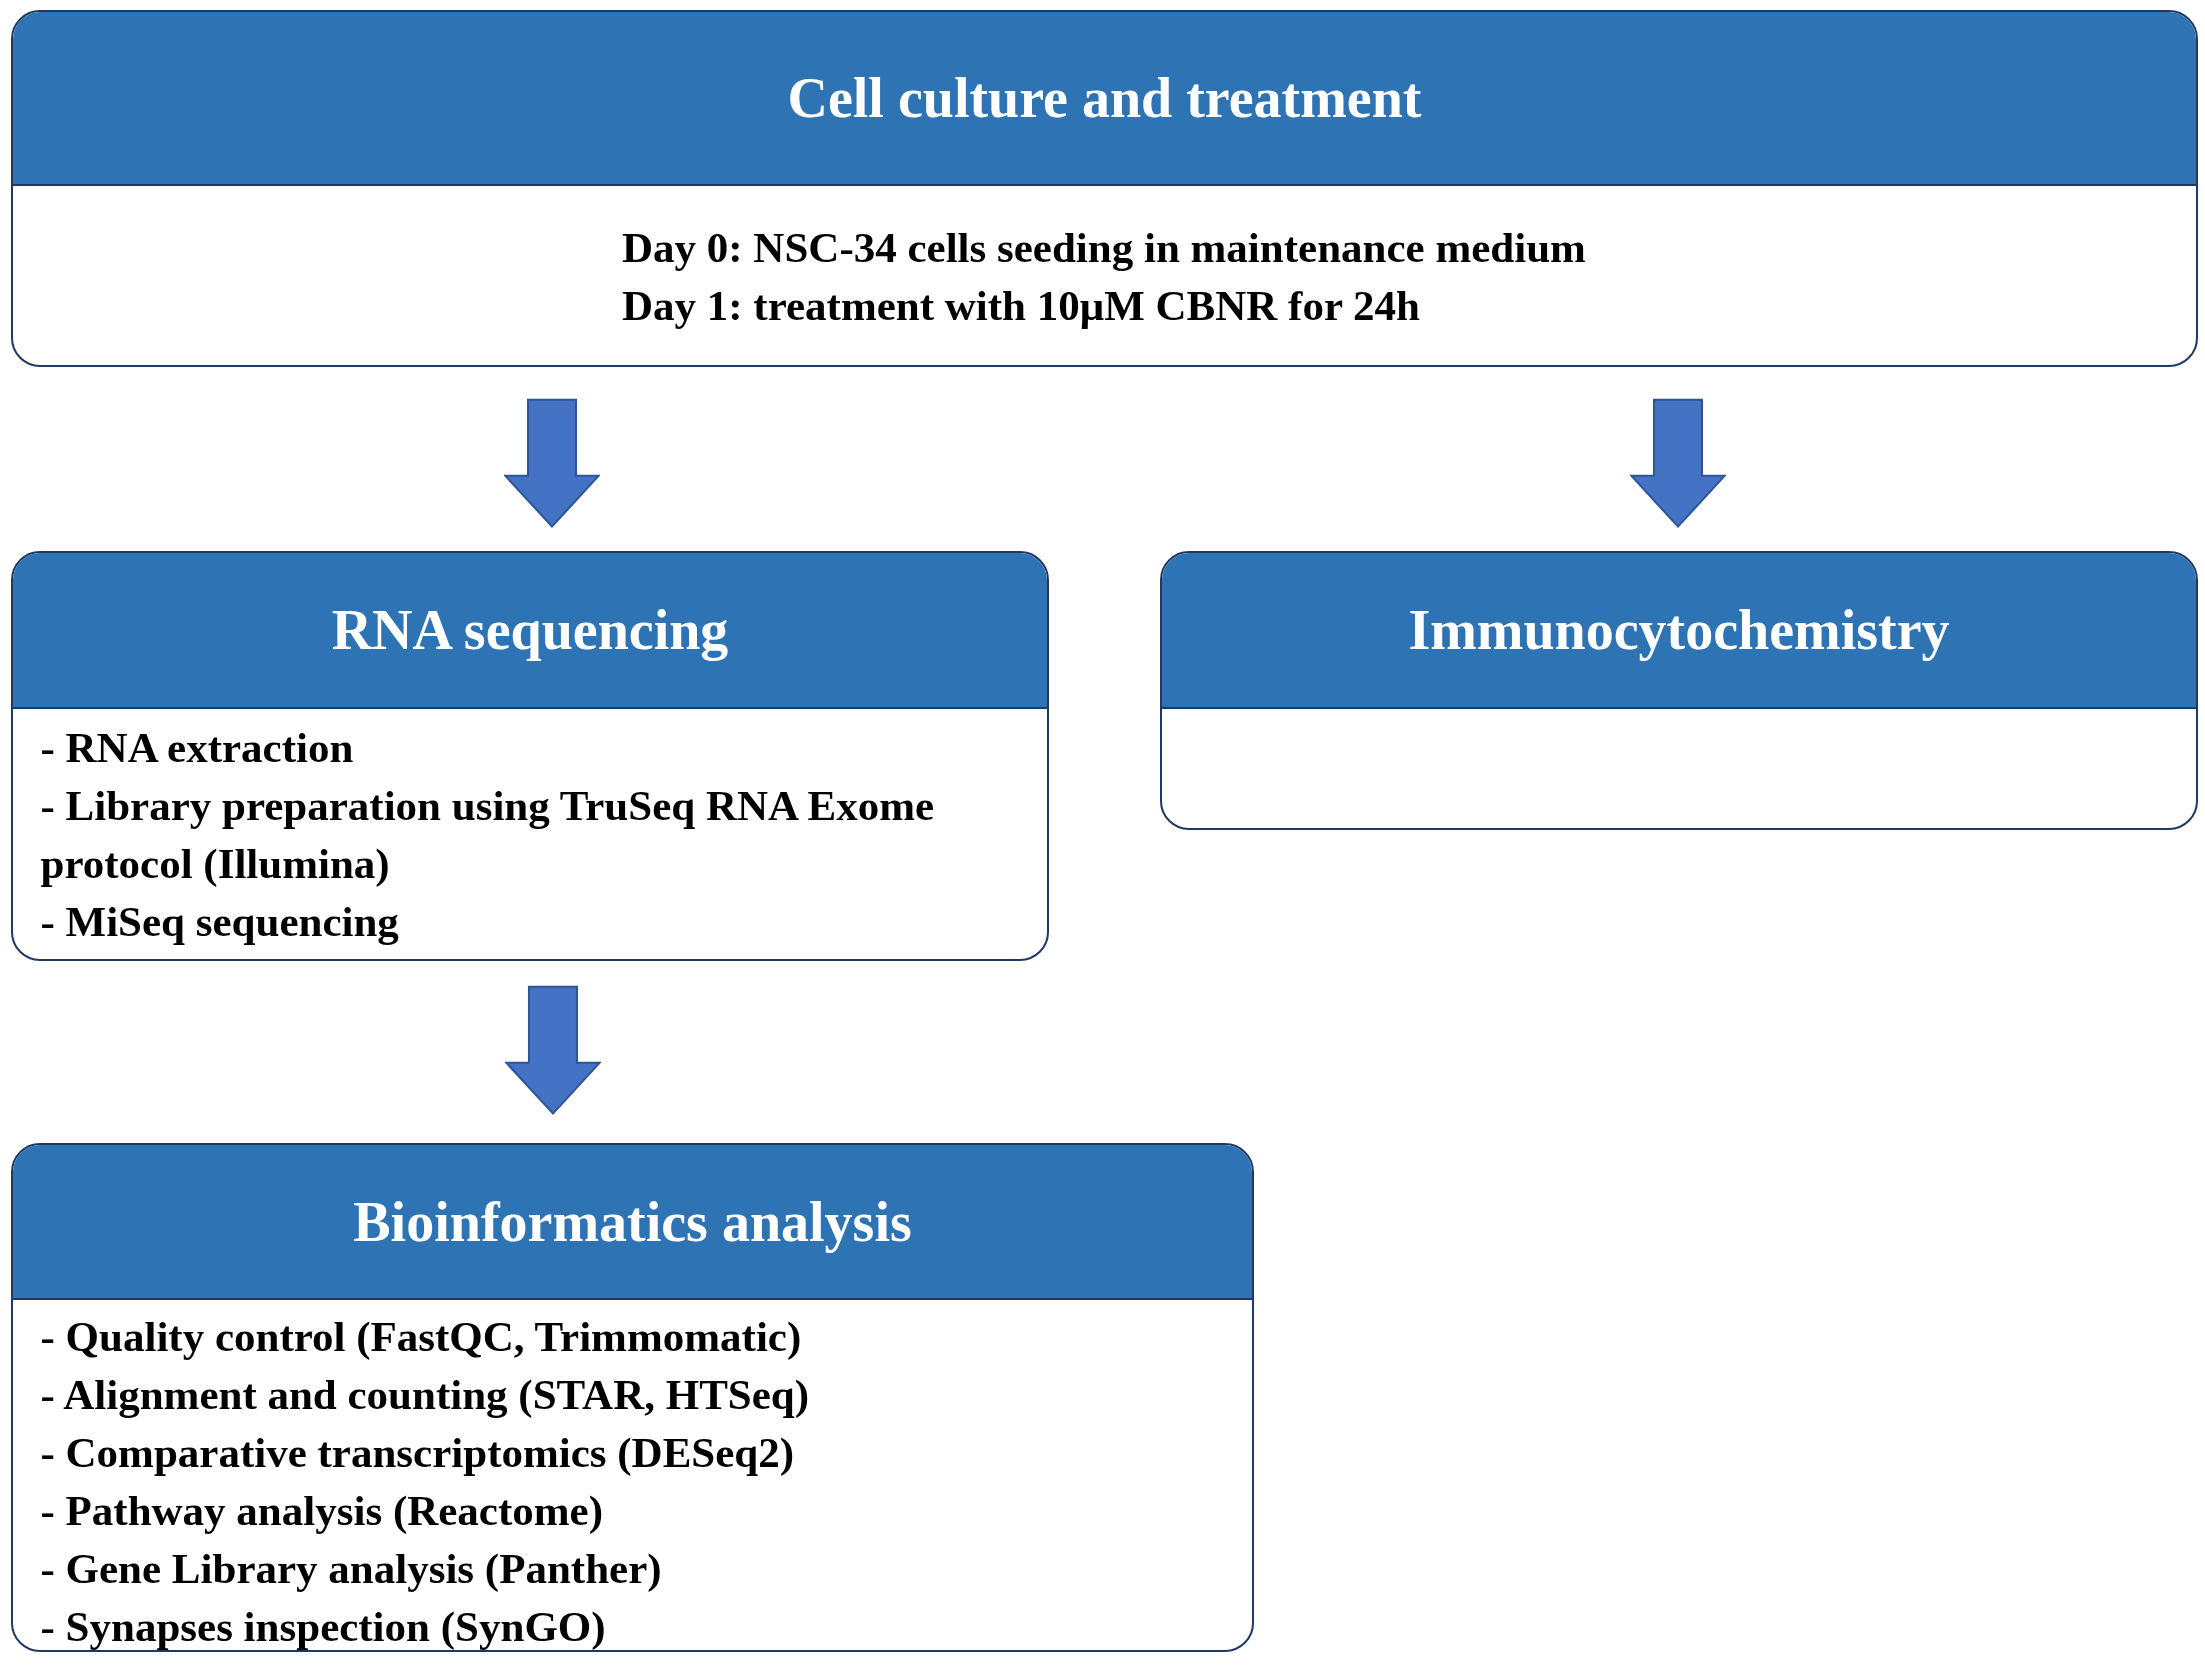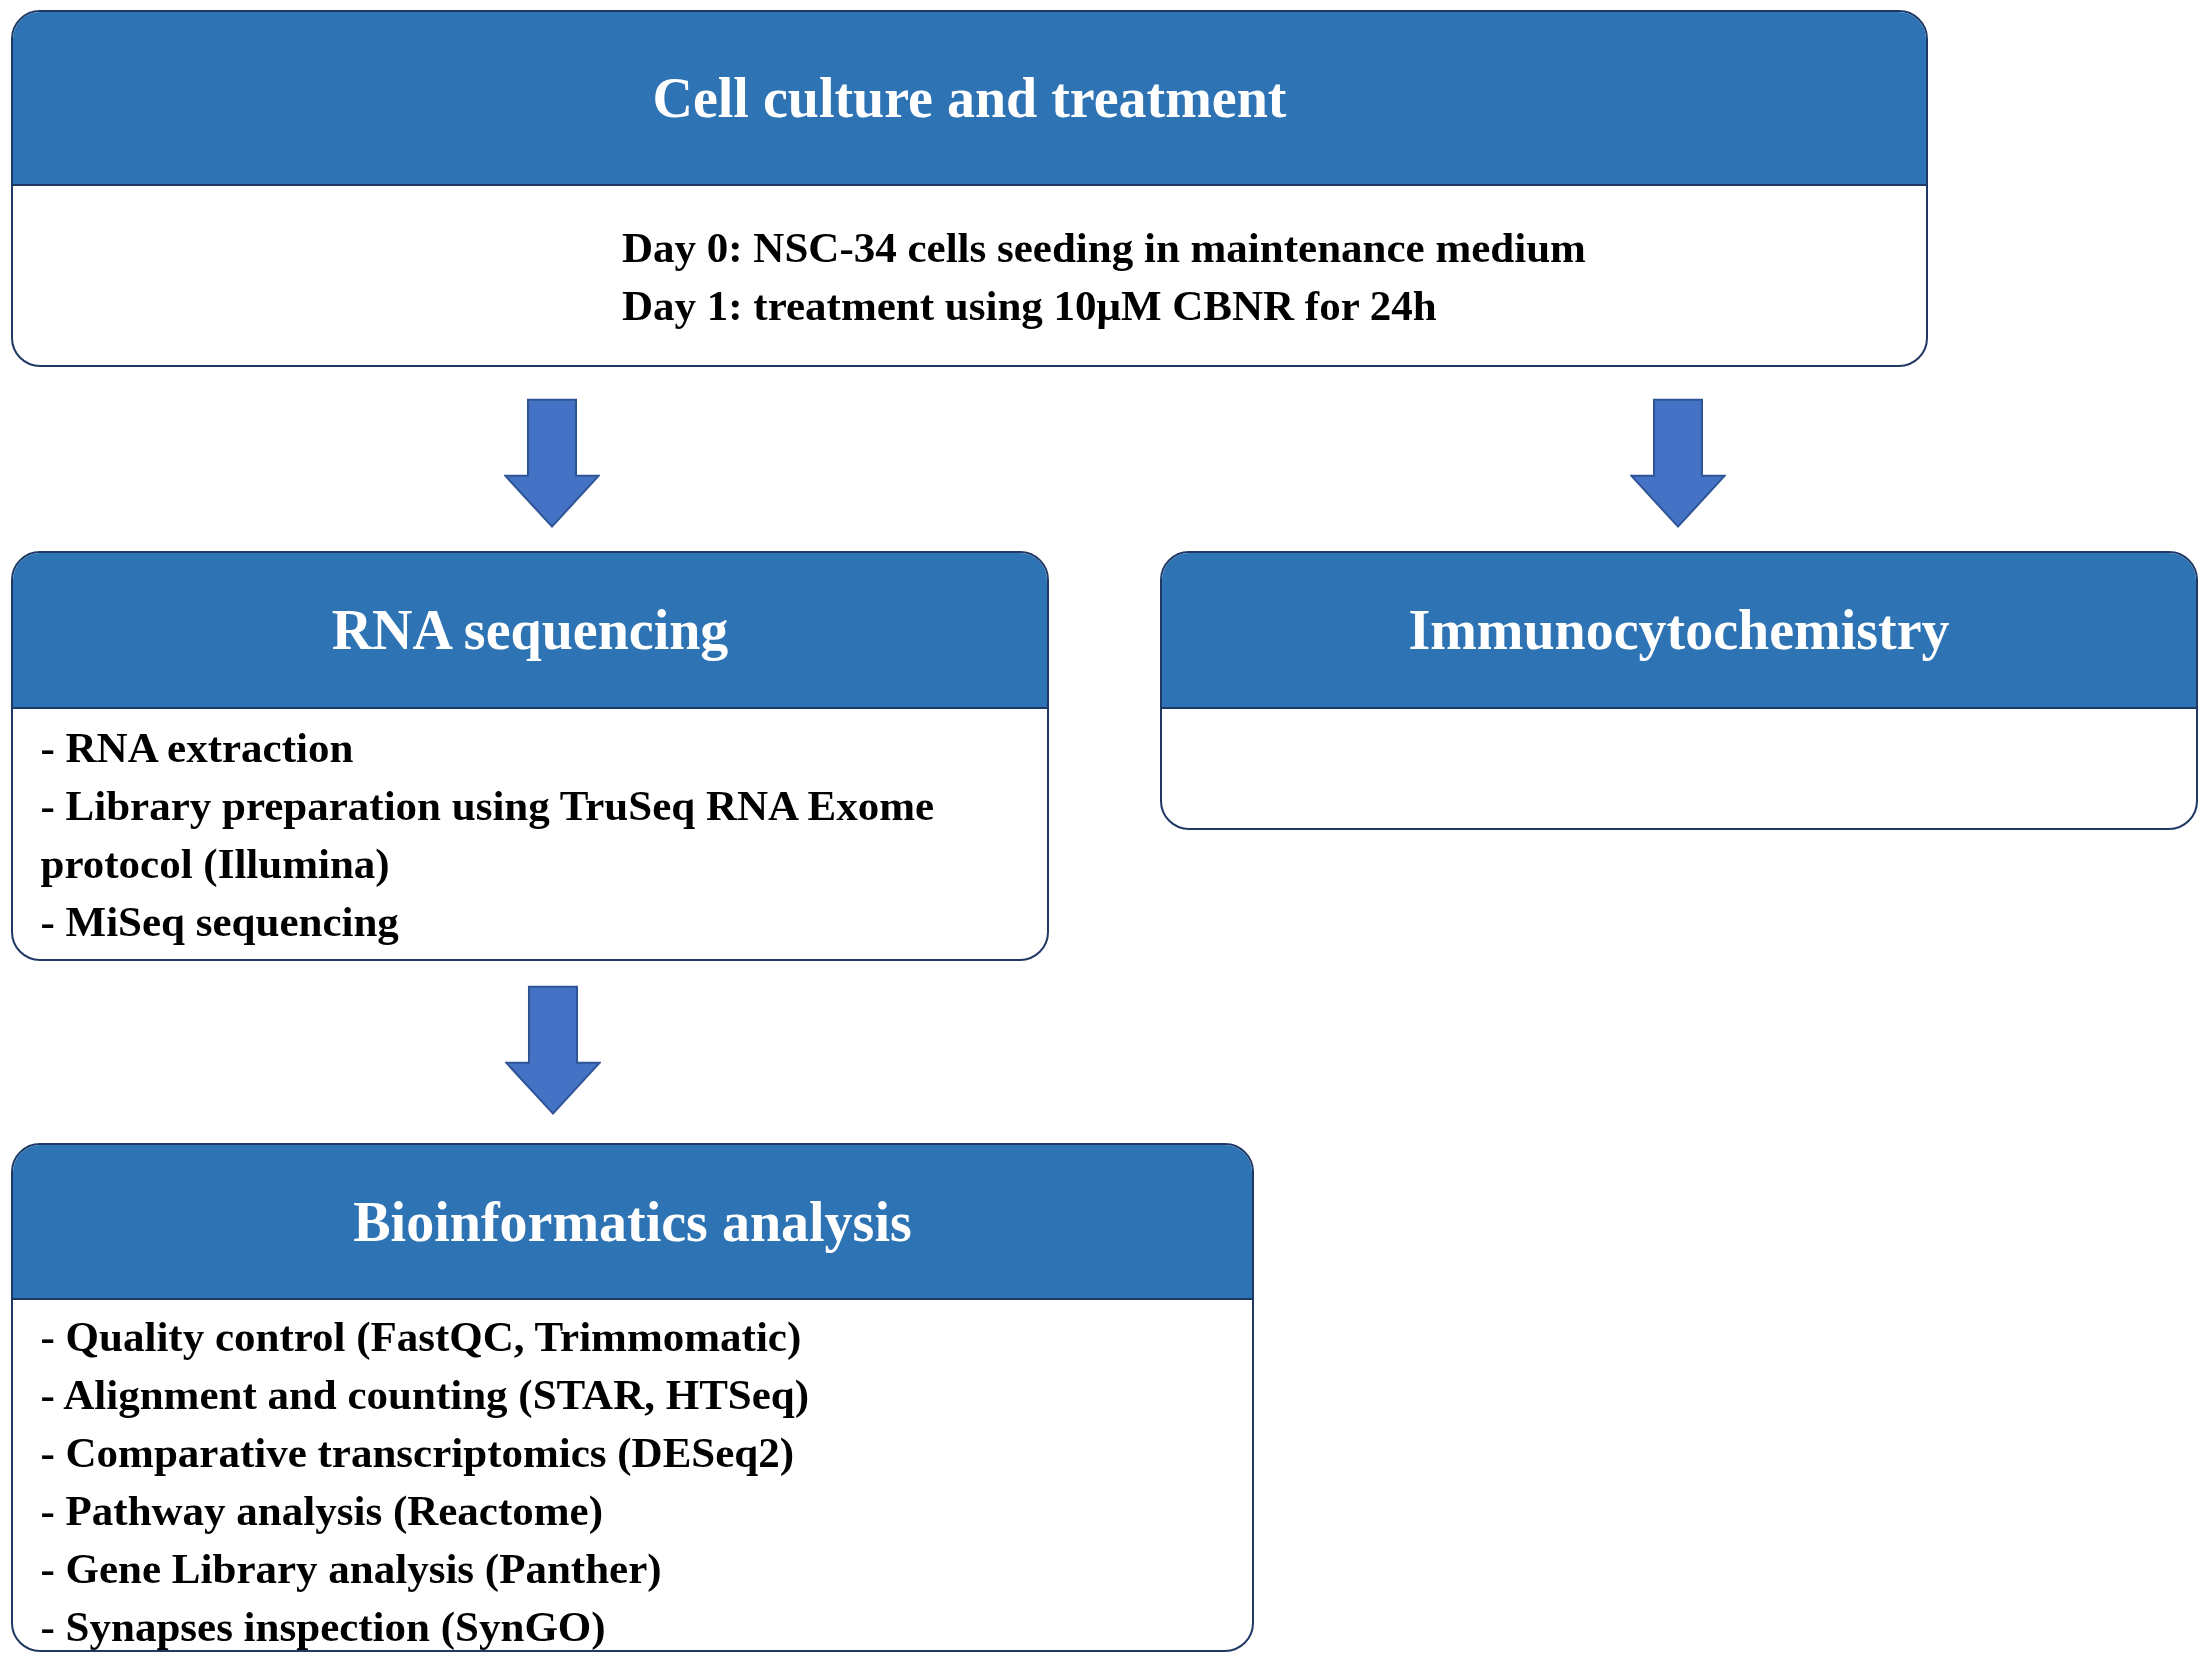--- a/index.html
+++ b/index.html
@@ -37,21 +37,21 @@
   .box-body{
     color:#000000;
     font-weight:bold;
     font-size:43px;
     line-height:58px;
     box-sizing:border-box;
   }
   .item{ white-space:pre-line; }
 
   
-  .box-cell{ left:11px; top:9.6px; width:1917px; height:357px; }
+  .box-cell{ left:11px; top:9.6px; width:2187px; height:357px; }
   .box-cell .box-header{ height:174px; }
   .box-cell .box-body{ padding:33px 25px 0 609px; }
 
   
   .box-rna{ left:11px; top:551px; width:1038px; height:410px; }
   .box-rna .box-header{ height:156px; }
   .box-rna .box-body{ padding:9.6px 27.5px 0 27.5px; }
 
   
   .box-immuno{ left:1160px; top:551px; width:1038px; height:279px; }
@@ -77,21 +77,21 @@
 <body>
 
 <div class="canvas">
 
   <div class="box box-cell">
     <div class="box-header">
       <div class="box-title">Cell culture and treatment</div>
     </div>
     <div class="box-body">
       <div class="item">Day 0: NSC-34 cells seeding in maintenance medium</div>
-      <div class="item">Day 1: treatment using 10μM CBNR for 24h</div>
+      <div class="item">Day 1: treatment with 10μM CBNR for 24h</div>
     </div>
   </div>
 
   <svg class="down-arrow arrow-1" viewBox="0 0 140 190" aria-hidden="true">
     <polygon points="35,2 105,2 105,113 138,113 70,187 2,113 35,113"></polygon>
   </svg>
 
   <svg class="down-arrow arrow-2" viewBox="0 0 140 190" aria-hidden="true">
     <polygon points="35,2 105,2 105,113 138,113 70,187 2,113 35,113"></polygon>
   </svg>

